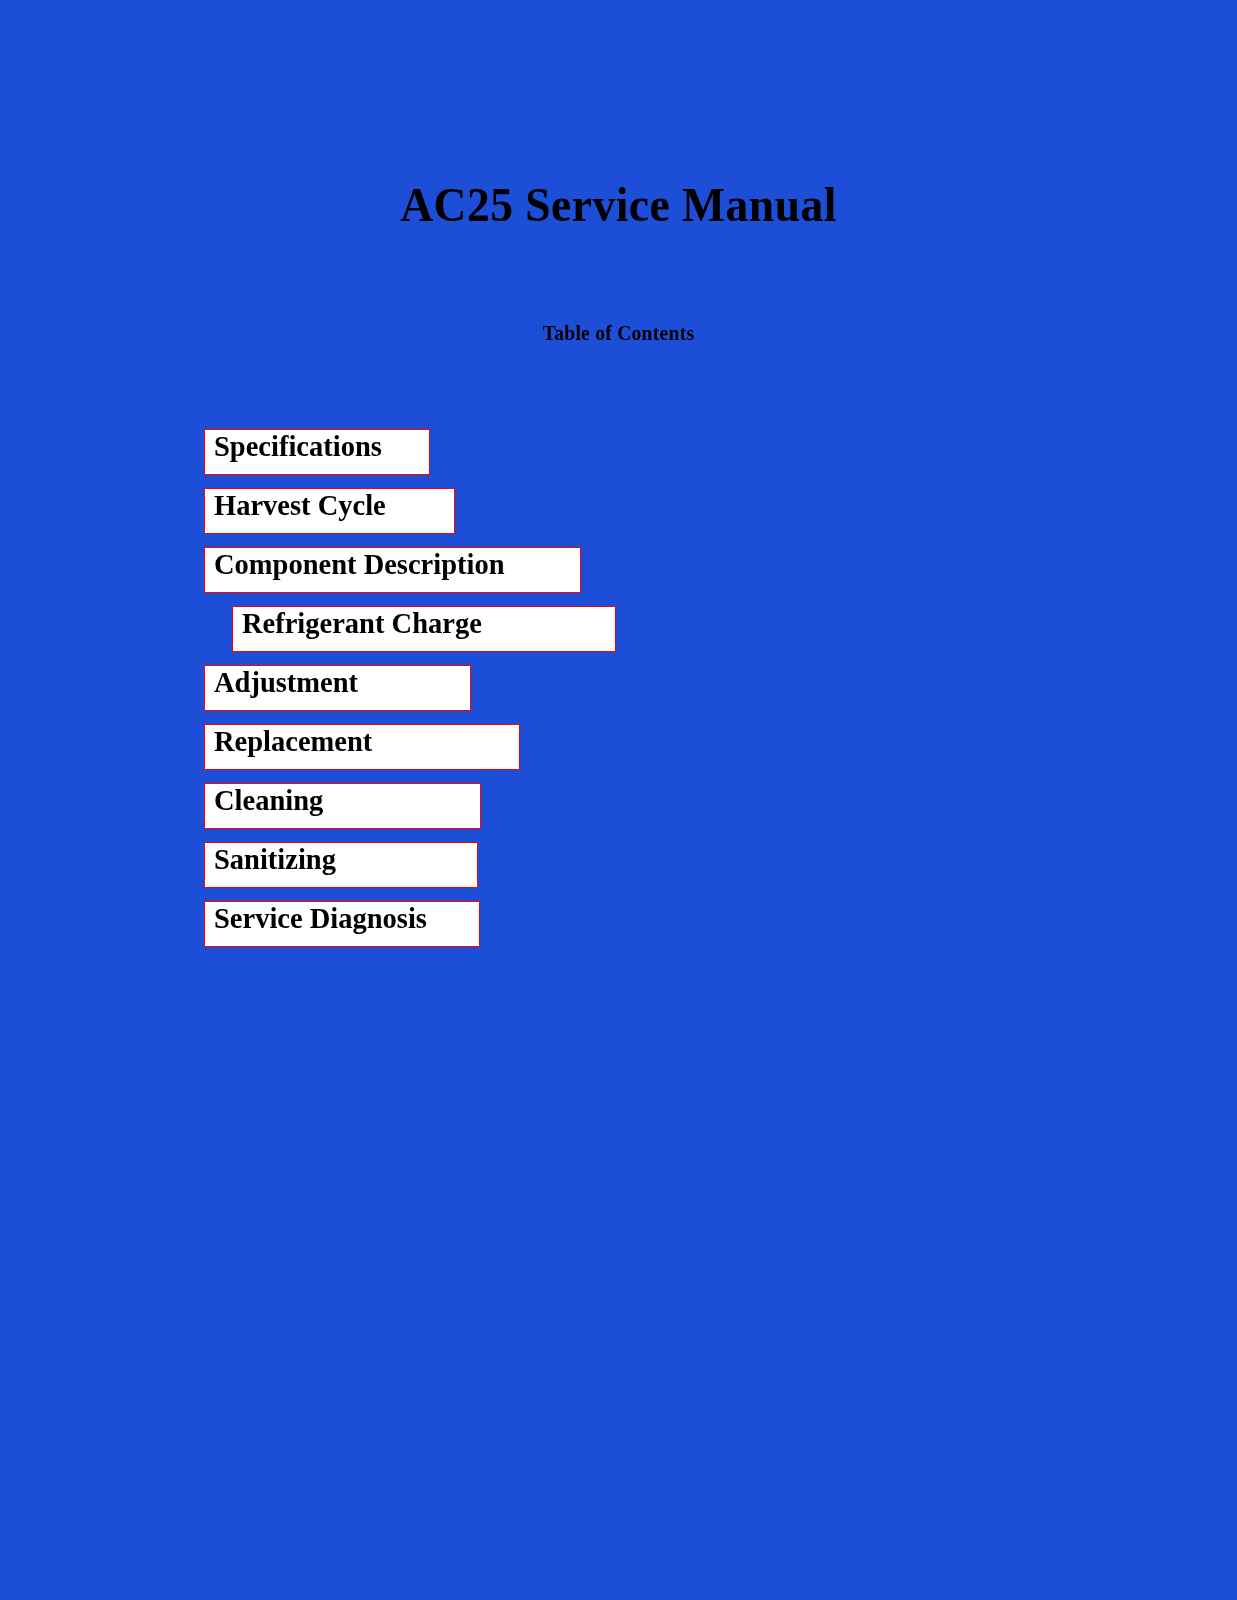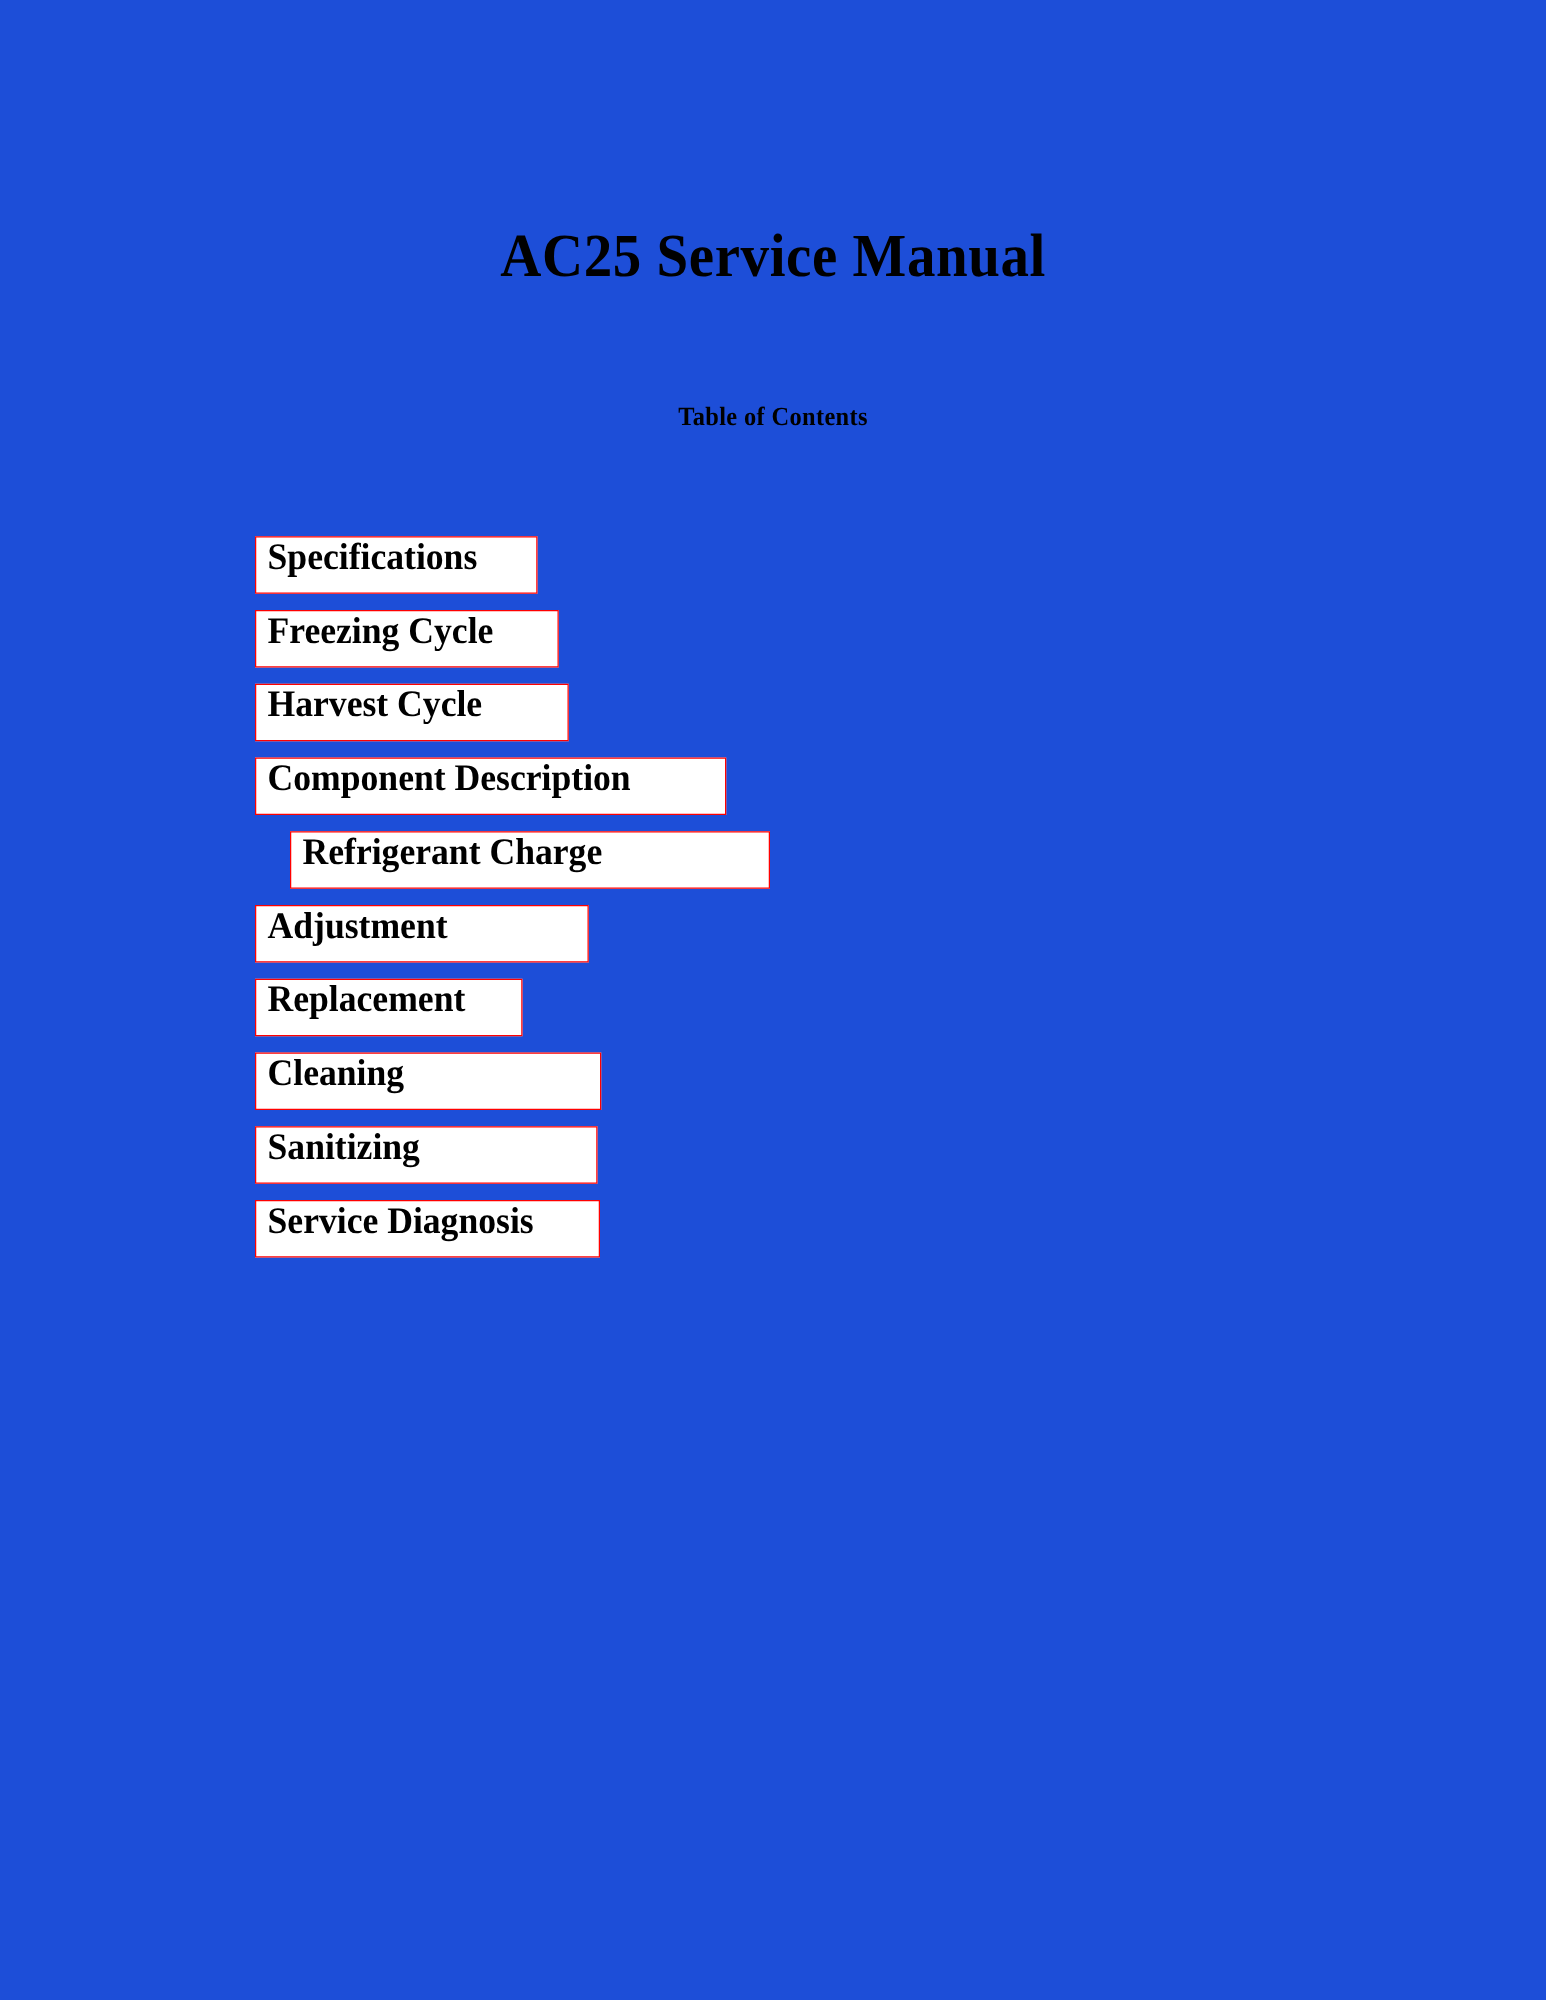--- a/index.html
+++ b/index.html
@@ -99,36 +99,33 @@
 <div class="page">
 
   <div class="doc-title">AC25 Service Manual</div>
 
   <div class="doc-subtitle">Table of Contents</div>
 
   <div class="toc" id="toc-list">
       <div class="toc-item" style="width: 226px; border-color: rgb(255, 0, 0);">
         <span class="toc-item-label">Specifications</span>
       </div>
-      <div class="toc-item" style="width: 243px; border-color: rgb(255, 0, 0);">
-        <span class="toc-item-label">Freezing Cycle</span>
-      </div>
       <div class="toc-item" style="width: 251px; border-color: rgb(255, 0, 0);">
         <span class="toc-item-label">Harvest Cycle</span>
       </div>
       <div class="toc-item" style="width: 377px; border-color: rgb(255, 0, 0);">
         <span class="toc-item-label">Component Description</span>
       </div>
       <div class="toc-item" style="width: 384px; border-color: rgb(255, 0, 0); margin-left: 28px;">
         <span class="toc-item-label">Refrigerant Charge</span>
       </div>
       <div class="toc-item" style="width: 267px; border-color: rgb(255, 0, 0);">
         <span class="toc-item-label">Adjustment</span>
       </div>
-      <div class="toc-item" style="width: 214px; border-color: rgb(255, 0, 0);">
+      <div class="toc-item" style="width: 316px; border-color: rgb(255, 0, 0);">
         <span class="toc-item-label">Replacement</span>
       </div>
       <div class="toc-item" style="width: 277px; border-color: rgb(255, 0, 0); padding-left: 16px;">
         <span class="toc-item-label">Cleaning</span>
       </div>
       <div class="toc-item" style="width: 274px; border-color: rgb(255, 0, 0); padding-left: 24px;">
         <span class="toc-item-label">Sanitizing</span>
       </div>
       <div class="toc-item" style="width: 276px; border-color: rgb(255, 0, 0);">
         <span class="toc-item-label">Service Diagnosis</span>

